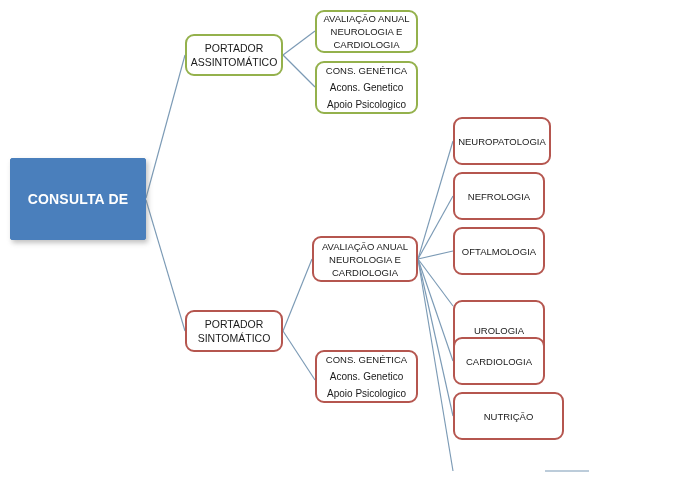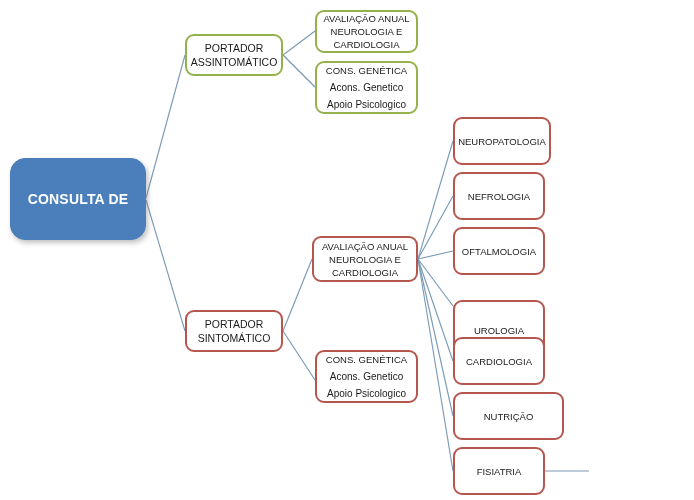--- a/index.html
+++ b/index.html
@@ -38,21 +38,21 @@
   }
   .node .line {
     display: block;
     white-space: nowrap;
   }
 
   
   .node.root {
     background: #4a7fbc;
     border: 1px solid #4a7fbc;
-    border-radius: 15px;
+    border-radius: 2px;
     color: #ffffff;
     font-weight: bold;
     font-size: 14px;
     letter-spacing: 0.2px;
     line-height: 19px;
     box-shadow: 2px 3px 5px rgba(120,120,120,0.45);
   }
 
   
   .node.green {
@@ -167,18 +167,15 @@
   </div>
   <div class="node red leaf" style="left:453px; top:300px; width:92px; height:60px;">
     <span class="line">UROLOGIA</span>
   </div>
   <div class="node red leaf" style="left:453px; top:337px; width:92px; height:48px;">
     <span class="line">CARDIOLOGIA</span>
   </div>
   <div class="node red leaf" style="left:453px; top:392px; width:111px; height:48px;">
     <span class="line">NUTRIÇÃO</span>
   </div>
-  <div class="node red leaf" style="left:453px; top:447px; width:92px; height:48px;">
-    <span class="line">FISIATRIA</span>
-  </div>
 
 
 </div>
 
 </body></html>

